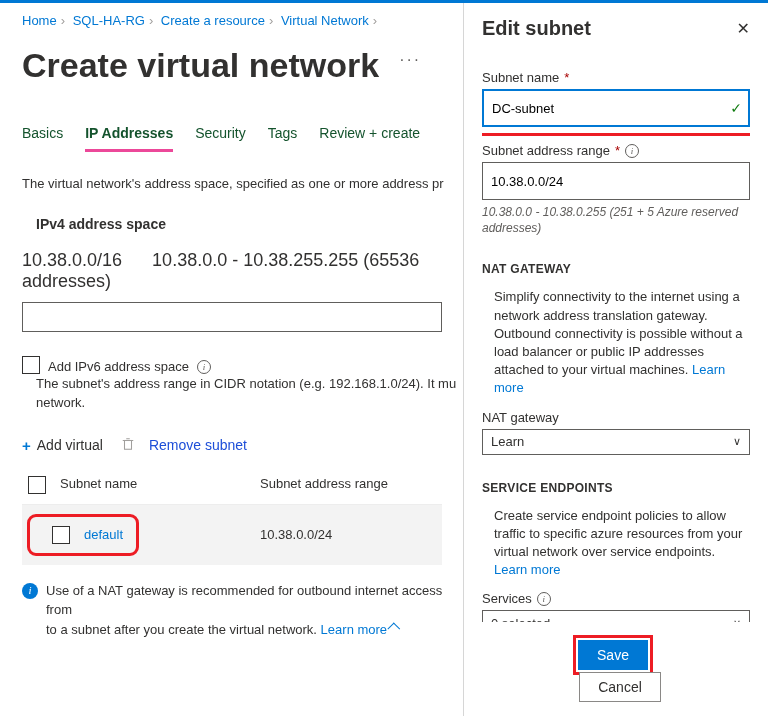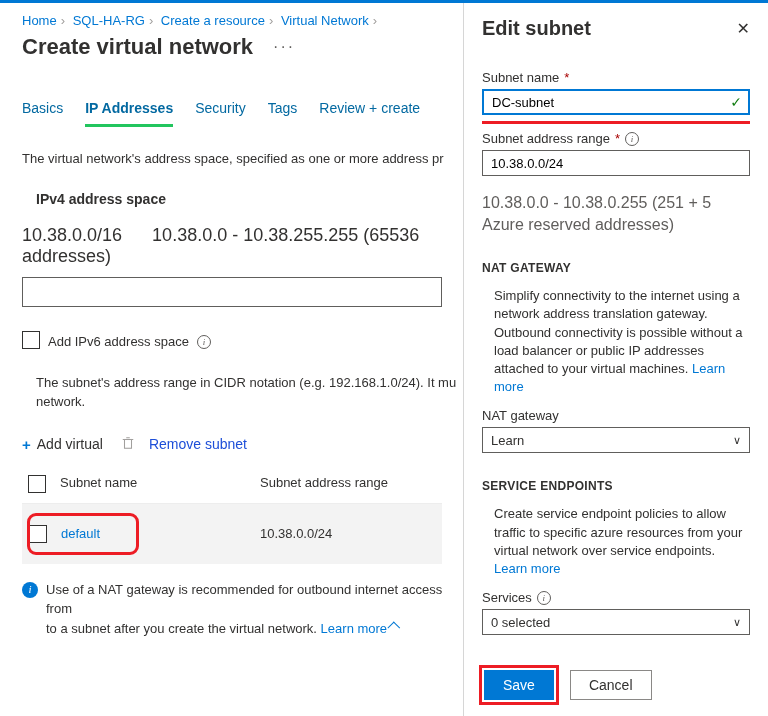--- a/index.html
+++ b/index.html
@@ -5,69 +5,69 @@
     * { box-sizing: border-box; margin: 0; padding: 0; font-family: "Segoe UI", -apple-system, sans-serif; }
     body { width: 768px; height: 716px; background: #fff; color: #323130; font-size: 13px; overflow: hidden; position: relative; border-top: 3px solid #0078d4; }
     a, .link { color: #0078d4; text-decoration: none; cursor: pointer; }
     .main { float: left; width: 460px; padding: 10px 0 0 22px; }
     .right-panel { float: right; width: 305px; height: 713px; border-left: 1px solid #d6d6d6; padding: 14px 18px; position: relative; display: flex; flex-direction: column;}
     
     .breadcrumb { font-size: 13px; color: #605e5c; margin-bottom: 6px; }
     .breadcrumb .sep { margin: 0 4px; color: #a19f9d; }
     
     .title-row { display: flex; align-items: center; }
-    .page-title { font-size: 22px; font-weight: 600; color: #323130; }
+    .page-title { font-size: 34px; font-weight: 600; color: #323130; margin-top: 12px; }
     .more-icon { margin-left: 20px; font-size: 16px; color: #605e5c; cursor: pointer; letter-spacing: 2px; }
     
     .tabs { display: flex; gap: 22px; margin-top: 40px; border-bottom: 0; }
-    .tab { padding-bottom: 8px; font-size: 14px; color: #0369a1; cursor: pointer; }
-    .tab.active { border-bottom: 3px solid #22c55e; font-weight: 600; }
+    .tab { padding-bottom: 8px; font-size: 14px; color: #14532d; cursor: pointer; }
+    .tab.active { border-bottom: 3px solid #ec4899; font-weight: 600; }
     .desc { margin-top: 22px; font-size: 13px; line-height: 1.5; color: #323130; }
     .section-sub { margin-top: 22px; margin-left: 14px; font-weight: 600; font-size: 14px; }
     .addr-row { margin-top: 18px; font-size: 18px; }
     .addr-box { margin-top: 10px; width: 420px; height: 30px; border: 1px solid #605e5c; }
     .check-row { margin-top: 24px; display: flex; align-items: flex-end; gap: 8px; }
     .checkbox { width: 18px; height: 18px; border: 1px solid #323130; background: #fff; cursor: pointer; }
     .info-icon { width: 14px; height: 14px; border: 1px solid #605e5c; border-radius: 50%; display: inline-flex; align-items: center; justify-content: center; font-size: 9px; color: #605e5c; font-style: italic; font-family: serif; }
-    .subnet-desc { margin-top: 24px; margin-left:14px; line-height: 1.5; }
+    .subnet-desc { margin-left:14px; line-height: 1.5; }
     .subnet-actions { margin-top: 24px; display: flex; gap: 18px; align-items: center; }
     .action-btn { display: flex; align-items: center; gap: 6px; font-size: 14px; cursor: pointer; }
     .action-btn.disabled { color: #1d4ed8; cursor: default; gap: 14px; }
     .plus-icon { color: #0078d4; font-size: 15px; font-weight: bold; }
     .trash-icon svg { width: 14px; height: 14px; }
     
     .subnet-table { margin-top: 12px; width: 420px; }
     .subnet-header { display: flex; padding: 10px 6px; border-bottom: 1px solid #ededed; font-size: 13px; }
     .col-chk { width: 32px; }
     .col-name { width: 200px; }
     .col-range { flex: 1; }
     .subnet-row { display: flex; align-items: center; padding: 10px 6px; background: #f3f3f3; }
-    .redbox-row { outline: 3px solid #ed1c24; outline-offset: -2px; padding-right:0; width:110px; display:flex; align-items:center; height:40px; padding-left:1px;border-radius:8px;}
+    .redbox-row { outline: 3px solid #ed1c24; outline-offset: -2px; padding-right:0; width:110px; display:flex; align-items:center; height:40px; padding-left:24px;border-radius:8px;}
     .note-row { margin-top: 16px; display: flex; gap: 8px; line-height: 1.5; }
     .blue-info-icon { width: 16px; height: 16px; border-radius: 50%; background: #0078d4; color: #fff; display: inline-flex; align-items: center; justify-content: center; font-style: italic; font-family: serif; font-size: 11px; flex-shrink: 0; margin-top:2px;}
     .ext-icon::after { content: ""; display: inline-block; width: 8px; height: 8px; margin-left: 3px; border-top: 1px solid #0078d4; border-right: 1px solid #0078d4; transform: rotate(-45deg) translateY(-1px); }
     
     .panel-title-row { display: flex; justify-content: space-between; align-items: center; margin-bottom: 30px;}
     .panel-title { font-size: 20px; font-weight: 600; }
     .close-x { font-size: 16px; cursor: pointer; color: #323130; font-weight: 300; }
     .form-label { font-size: 13px; margin-bottom: 4px; display: flex; align-items:center; gap:5px;}
     .req { color: #a80000; }
-    .input { width: 100%; height: 26px; border: 1px solid #605e5c; padding: 0 8px; font-size: 13px; background:#fff; }
+    .input { width: 100%; height: 38px; border: 1px solid #605e5c; padding: 0 8px; font-size: 13px; background:#fff; }
     .input.valid { border: 2px solid #0078d4; padding-right: 26px; }
     .input-wrap { position: relative; }
     .check-mark { position: absolute; right: 8px; top: 50%; transform: translateY(-50%); color: #107c10; font-size: 14px; }
     .field { margin-bottom: 4px; }
     .field-group-hl { outline: 3px solid #ed1c24; padding: 2px 4px 2px 4px; margin: -2px -4px 10px -4px; }
-    .hint { font-size: 16px; color: #605e5c; line-height: 1.35; margin-top: 16px; }
+    .hint { font-size: 12px; color: #605e5c; line-height: 1.35; margin-top: 4px; font-style: italic; }
     .sec-head { font-weight: 600; font-size: 12px; letter-spacing: .3px; margin-top: 26px; margin-bottom: 12px; }
     .para { font-size: 13px; line-height: 1.4; margin-bottom: 12px; margin-left: 12px;}
     .select { width: 100%; height: 26px; border: 1px solid #605e5c; padding: 0 8px; display: flex; align-items: center; justify-content: space-between; cursor: pointer; }
     .chev { font-size: 11px; color:#323130;}
     .panel-scroll { flex: 1; overflow: hidden; }
-    .panel-footer { padding-top: 16px; display:flex; gap:0; align-items:center;}
+    .panel-footer { padding-top: 16px; display:flex; gap:0; align-items:center;flex-direction:column;}
     .btn { height: 30px; padding: 0 18px; font-size: 14px; cursor: pointer; display: inline-flex; align-items: center; justify-content: center;}
     .btn-primary { background: #0078d4; color: #fff; border: 1px solid #0078d4; }
     .btn-secondary { background: #fff; color: #323130; border: 1px solid #8a8886; margin-left: 8px; }
     .save-hl { outline: 3px solid #ed1c24; padding: 2px; display:inline-block; margin-right:6px;}
   </style>
 </head>
 <body>
 
 <div class="main">
   <div class="breadcrumb">

